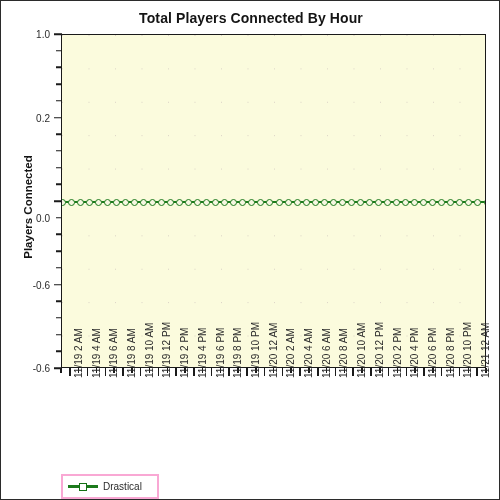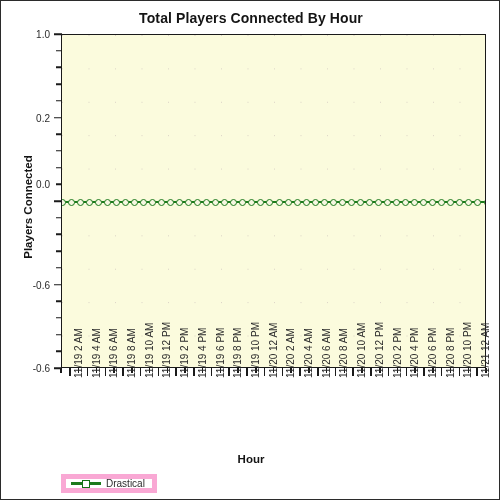--- a/index.html
+++ b/index.html
@@ -173,26 +173,26 @@
     font-size: 11.5px;
     font-weight: bold;
     color: #141414;
   }
 
   
   #legend {
     position: absolute;
     left: 60px;
     top: 473px;
-    height: 19px;
-    border: 5px solid #f9a8d4;
+    height: 25px;
+    border: 2px solid #f9a8d4;
     background: #ffffff;
     display: inline-flex;
     align-items: center;
-    padding: 0 7px 0 5px;
+    padding: 0 15px 0 5px;
     box-sizing: border-box;
   }
   .legend-entry {
     display: flex;
     align-items: center;
     gap: 5px;
   }
   .legend-swatch {
     position: relative;
     width: 30px;
@@ -227,21 +227,21 @@
 
 <div id="chart-root">
 
   <div id="chart-title">Total Players Connected By Hour</div>
 
   <div id="y-axis-labels">
       <div class="y-tick-label" style="top: 0px;">1.0</div>
       <div class="y-tick-major" style="top: 0px;"></div>
       <div class="y-tick-label" style="top: 83.5px;">0.2</div>
       <div class="y-tick-major" style="top: 83.5px;"></div>
-      <div class="y-tick-label" style="top: 150px;">0.0</div>
+      <div class="y-tick-label" style="top: 184px;">0.0</div>
       <div class="y-tick-major" style="top: 167px;"></div>
       <div class="y-tick-label" style="top: 250.5px;">-0.6</div>
       <div class="y-tick-major" style="top: 250.5px;"></div>
       <div class="y-tick-label" style="top: 334px;">-0.6</div>
       <div class="y-tick-major" style="top: 334px;"></div>
       <div class="y-tick-minor" style="top: 16.7px;"></div>
       <div class="y-tick-minor" style="top: 33.4px;"></div>
       <div class="y-tick-minor" style="top: 50.1px;"></div>
       <div class="y-tick-minor" style="top: 66.8px;"></div>
       <div class="y-tick-minor" style="top: 100.2px;"></div>
@@ -386,21 +386,20 @@
       <div class="x-tick-label" style="left: 296.188px;">11/20 10 AM</div>
       <div class="x-tick-label" style="left: 313.896px;">11/20 12 PM</div>
       <div class="x-tick-label" style="left: 331.604px;">11/20 2 PM</div>
       <div class="x-tick-label" style="left: 349.312px;">11/20 4 PM</div>
       <div class="x-tick-label" style="left: 367.021px;">11/20 6 PM</div>
       <div class="x-tick-label" style="left: 384.729px;">11/20 8 PM</div>
       <div class="x-tick-label" style="left: 402.438px;">11/20 10 PM</div>
       <div class="x-tick-label" style="left: 420.146px;">11/21 12 AM</div>
     </div>
 
-  <div id="x-axis-title">Hour</div>
 
   <div id="legend">
     <div class="legend-entry">
       <span class="legend-swatch">
         <span class="swatch-line"></span>
         <span class="swatch-marker"></span>
       </span>
       <span class="legend-label">Drastical</span>
     </div>
   </div>

